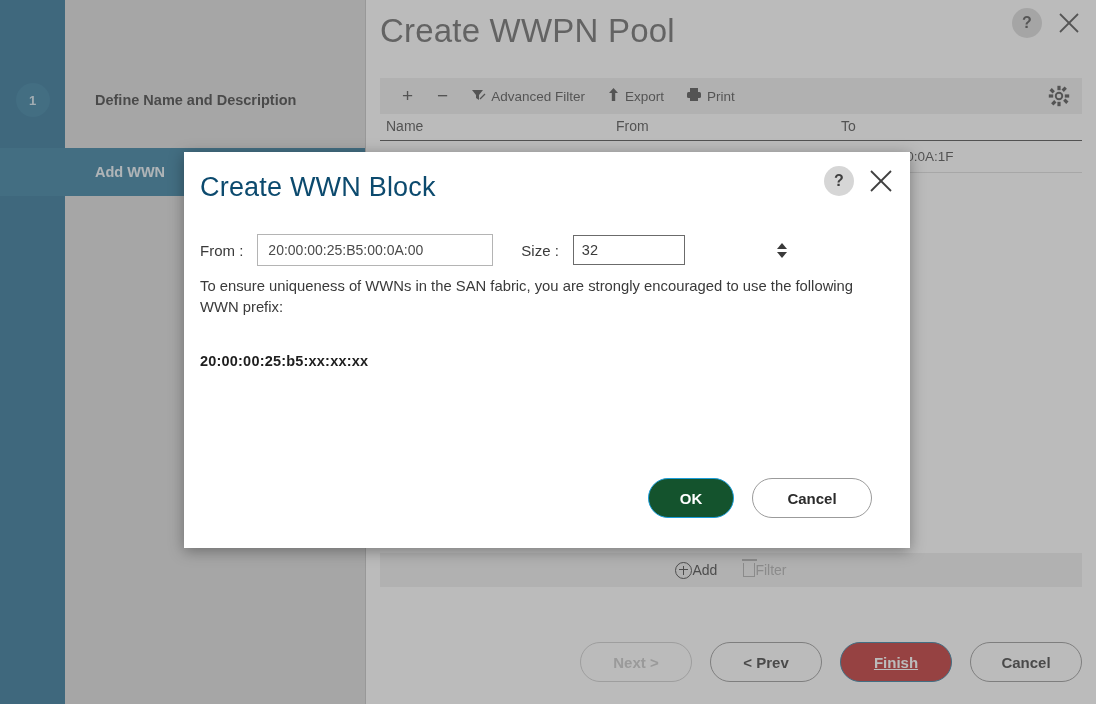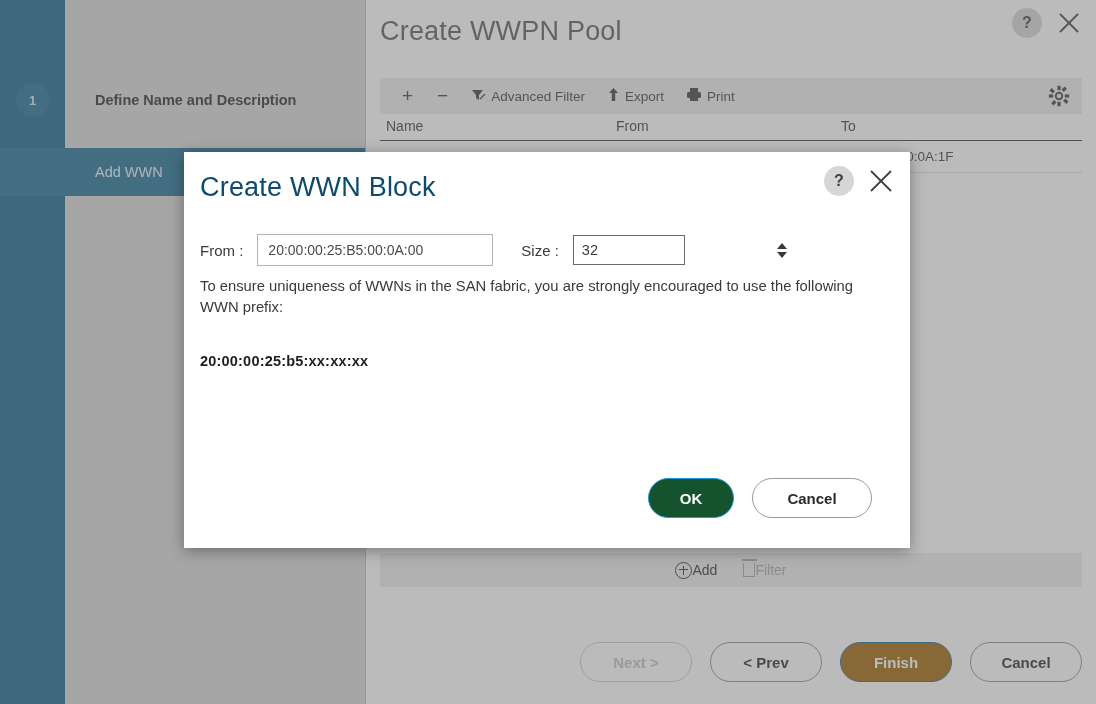--- a/index.html
+++ b/index.html
@@ -40,40 +40,40 @@
     position: relative;
   }
   .step-row {
     position: absolute; left: 0; width: 300px; height: 48px;
     display: flex; align-items: center;
     padding-left: 30px;
     font-size: 14.5px;
   }
   .step-row.r1 { top: 76px; color: #2a2a2a; font-weight: bold; }
   .step-row.r2 {
-    top: 148px; color: #e8f2f8; font-weight: normal;
+    top: 148px; color: #e8f2f8; font-weight: bold;
     background: #1d6e94; left: -65px; width: 365px; padding-left: 95px;
   }
   .steps-sep {
     position: absolute; left: 0; top: 0; width: 300px; height: 76px;
     background: #d8d8d8;
   }
 
   
   .vdivider { width: 1px; background: #bdbdbd; flex: 0 0 1px; }
 
   
   .panel { flex: 1; position: relative; background: #ffffff; }
 
   .panel-header {
     height: 62px; display: flex; align-items: center;
     padding: 0 14px 0 14px; position: relative;
   }
   .panel-title {
-    font-size: 27px; color: #5a5a5a; font-weight: normal;
+    font-size: 33px; color: #5a5a5a; font-weight: normal;
     letter-spacing: 0.2px;
   }
   .hdr-actions {
     position: absolute; right: 12px; top: 8px;
     display: flex; align-items: center; gap: 12px;
   }
   .help-btn {
     width: 30px; height: 30px; border-radius: 50%;
     background: #d6d6d6; color: #3f3f3f;
     display: flex; align-items: center; justify-content: center;
@@ -148,21 +148,21 @@
     position: absolute; left: 0; right: 14px; bottom: 22px;
     display: flex; justify-content: flex-end; align-items: center; gap: 18px;
   }
   .btn {
     height: 40px; min-width: 112px; border-radius: 20px;
     display: flex; align-items: center; justify-content: center;
     font-size: 15px; font-weight: bold; cursor: pointer;
     border: 1px solid #8d8d8d; background: transparent; color: #2b2b2b;
   }
   .btn.primary {
-    background: #a16207; border-color: #1d6e94; color: #ffffff;
+    background: #b91c1c; border-color: #1d6e94; color: #ffffff; text-decoration: underline;
   }
   .btn.disabled {
     border-color: #c8c8c8; color: #c0c0c0; cursor: default;
   }
 
   
   .overlay {
     position: absolute; inset: 0; background: rgba(110,110,110,0.47);
     z-index: 20;
   }

